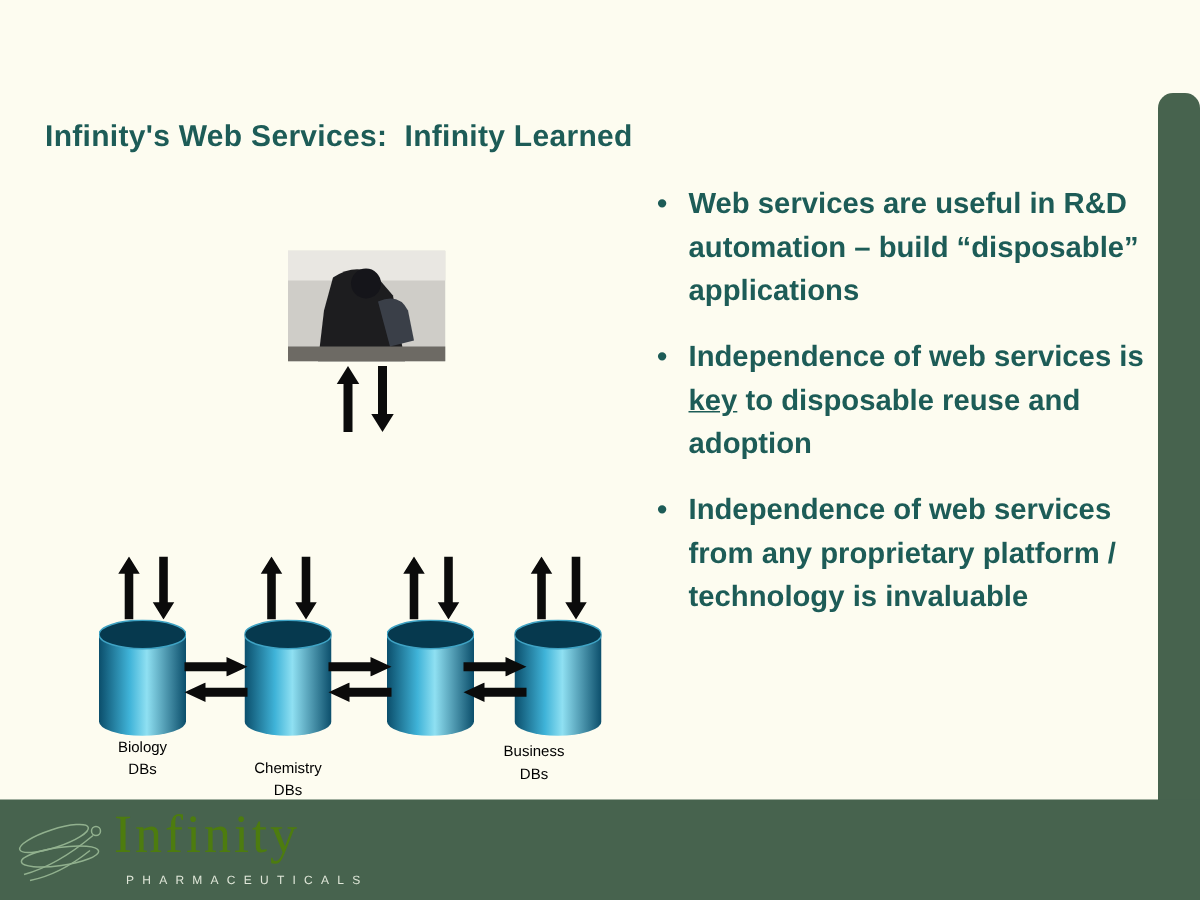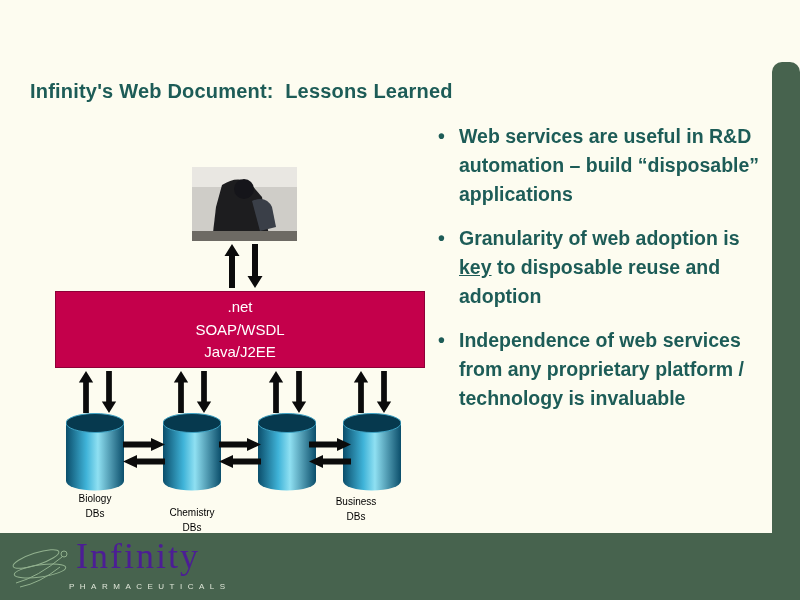--- a/index.html
+++ b/index.html
@@ -40,33 +40,33 @@
   .bullets{position:absolute;left:438px;top:122px;width:332px;
     list-style:none;margin:0;padding:0;}
   .bullets li{display:flex;margin-bottom:15px;color:#1D5C57;
     font-weight:bold;font-size:19.5px;line-height:29px;}
   .bullets .mark{flex:0 0 21px;width:21px;}
   .u{text-decoration:underline;margin-top:16px;}
 
   
   .dragonfly{position:absolute;left:10px;top:537px;}
   .brand{position:absolute;left:76px;top:535px;
-    font-family:"Liberation Serif",serif;font-size:36px;color:#4c1d95;letter-spacing:2px;}
-  .brand-sub{position:absolute;left:69px;top:582px;
+    font-family:"Liberation Serif",serif;font-size:36px;color:#4d7c0f;letter-spacing:2px;}
+  .brand-sub{position:absolute;left:84px;top:582px;
     font-size:8px;color:#DFE6D8;letter-spacing:5.5px;font-family:"Liberation Sans",sans-serif;}
 </style>
 </head>
 <body>
 
 <div class="slide">
 
   <div class="green-strip"></div>
   <div class="green-band"></div>
 
-  <div class="title">Infinity's Web Document:  Lessons Learned</div>
+  <div class="title">Infinity's Web Services:  Infinity Learned</div>
 
   <div class="photo">
     <svg width="105" height="74" viewBox="0 0 105 74">
       <rect width="105" height="74" fill="#cfcdc8"></rect>
       <rect width="105" height="20" fill="#e9e7e2"></rect>
       <path d="M30 18 Q45 8 58 16 L70 30 L78 74 L20 74 L24 40 Z" fill="#1d1d1f"></path>
       <circle cx="52" cy="22" r="10" fill="#15151a"></circle>
       <path d="M60 34 q14 -6 20 6 l4 20 -16 4 z" fill="#3a3f48"></path>
       <rect y="64" width="105" height="10" fill="#6d6a64"></rect>
     </svg>
@@ -74,25 +74,20 @@
 
   <div class="vpair" style="left:224px;top:244px;">
     <svg class="arr" width="16" height="44" viewBox="0 0 16 44">
       <path d="M8 0 L15.5 12 L11 12 L11 44 L5 44 L5 12 L0.5 12 Z" fill="#0b0b0b"></path>
     </svg>
     <svg class="arr" width="16" height="44" viewBox="0 0 16 44">
       <path d="M8 44 L0.5 32 L5 32 L5 0 L11 0 L11 32 L15.5 32 Z" fill="#0b0b0b"></path>
     </svg>
   </div>
 
-  <div class="stack">
-    <div class="layer">.net</div>
-    <div class="layer">SOAP/WSDL</div>
-    <div class="layer">Java/J2EE</div>
-  </div>
 
   <div class="vpair" style="left:78px;top:371px;">
     <svg class="arr" width="16" height="42" viewBox="0 0 16 44">
         <path d="M8 0 L15.5 12 L11 12 L11 44 L5 44 L5 12 L0.5 12 Z" fill="#0b0b0b"></path>
       </svg>
     <svg class="arr" width="16" height="42" viewBox="0 0 16 44">
         <path d="M8 44 L0.5 32 L5 32 L5 0 L11 0 L11 32 L15.5 32 Z" fill="#0b0b0b"></path>
       </svg>
   </div>
   <div class="vpair" style="left:173px;top:371px;">
@@ -191,21 +186,21 @@
     <div>DBs</div>
   </div>
 
   <ul class="bullets">
     <li>
       <span class="mark">•</span>
       <span class="txt"><span>Web services are useful in R&amp;D automation – build “disposable” applications</span><span class="u"></span><span></span></span>
     </li>
     <li>
       <span class="mark">•</span>
-      <span class="txt"><span>Granularity of web adoption is </span><span class="u">key</span><span> to disposable reuse and adoption</span></span>
+      <span class="txt"><span>Independence of web services is </span><span class="u">key</span><span> to disposable reuse and adoption</span></span>
     </li>
     <li>
       <span class="mark">•</span>
       <span class="txt"><span>Independence of web services from any proprietary platform / technology is invaluable</span><span class="u"></span><span></span></span>
     </li>
   </ul>
 
   <svg class="dragonfly" width="72" height="58" viewBox="0 0 72 58">
     <g fill="none" stroke="#9FBF9A" stroke-width="1" opacity="0.85">
       <ellipse cx="26" cy="22" rx="24" ry="6" transform="rotate(-18 26 22)"></ellipse>

